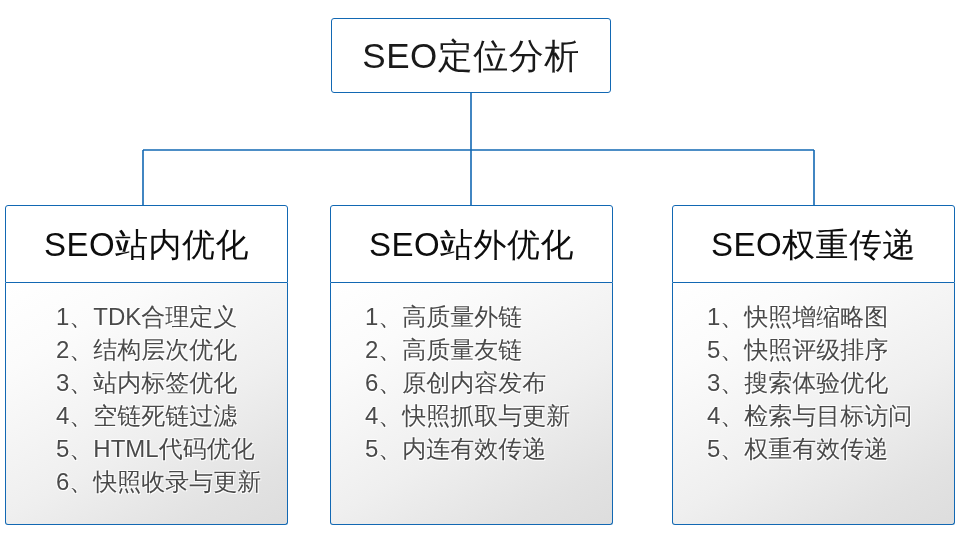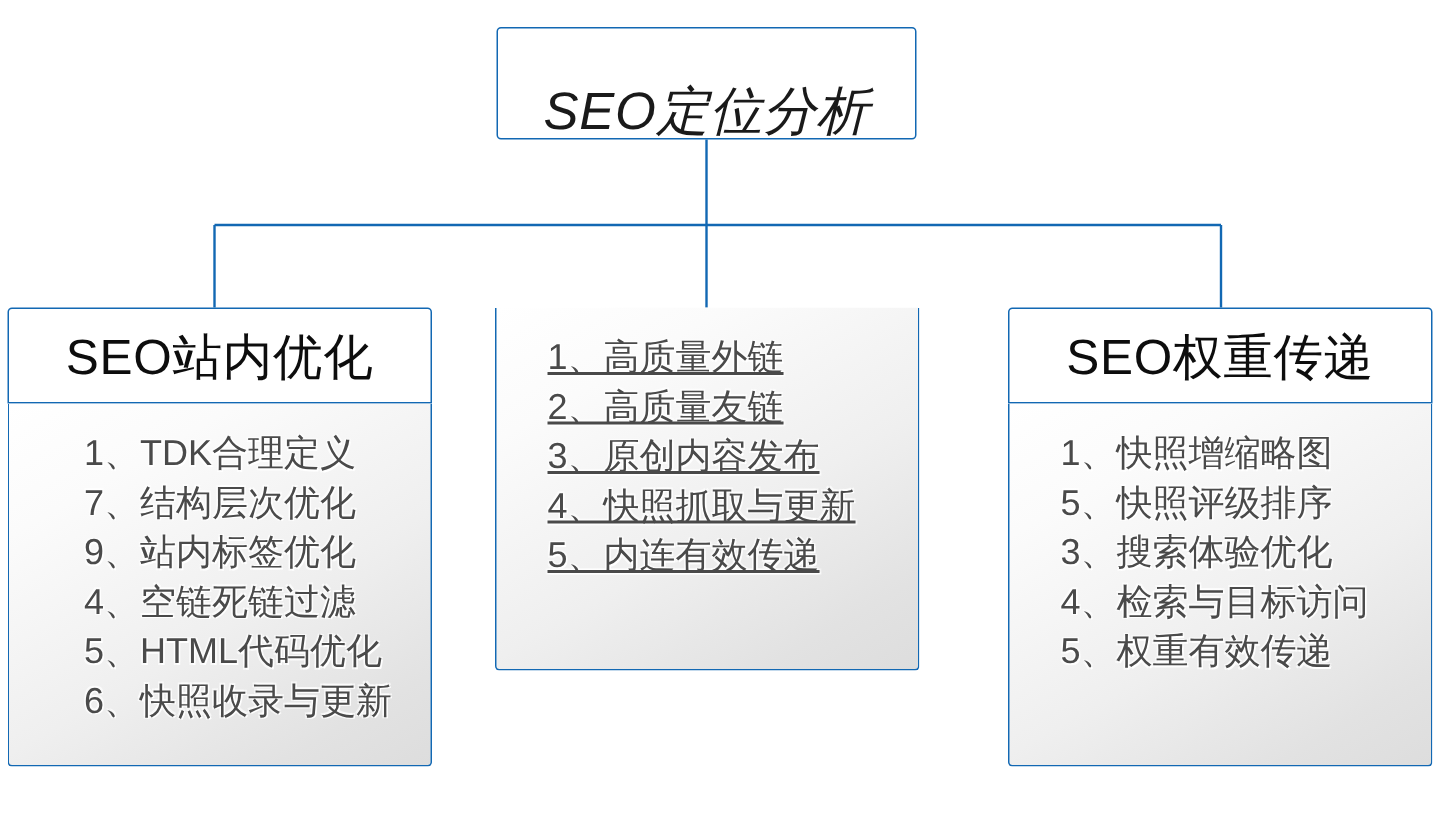--- a/index.html
+++ b/index.html
@@ -32,23 +32,22 @@
     position: absolute;
     left: 331px;
     top: 18px;
     width: 280px;
     height: 75px;
     box-sizing: border-box;
     border: 1.6px solid #1268b3;
     border-radius: 3px;
     background: #ffffff;
     display: flex;
-    align-items: flex-end;
+    align-items: center;
     justify-content: center;
-    font-style: italic;
   }
   .root-label {
     font-size: 35px;
     color: #1a1a1a;
     letter-spacing: 0.5px;
     line-height: 1;
     white-space: nowrap;
   }
 
   
@@ -58,21 +57,21 @@
     width: 283px;
     height: 320px;
   }
   .branch.col0 { left: 5px; }
   .branch.col1 { left: 330px; }
   .branch.col2 { left: 672px; width: 283px; }
 
   .branch-header {
     box-sizing: border-box;
     width: 100%;
-    height: 64px;
+    height: 78px;
     border: 1.6px solid #1268b3;
     border-radius: 3px 3px 0 0;
     background: #ffffff;
     display: flex;
     align-items: center;
     justify-content: center;
   }
   .branch-header-label {
     font-size: 33px;
     color: #0d0d0d;
@@ -100,21 +99,21 @@
     line-height: 33px;
     height: 33px;
     padding-left: 38px;
     white-space: nowrap;
     text-shadow:
        1px 1px 0 rgba(255,255,255,0.95),
       -1px -1px 0 rgba(255,255,255,0.65),
        1px -1px 0 rgba(255,255,255,0.65),
       -1px 1px 0 rgba(255,255,255,0.65);
   }
-  .branch.col1 .branch-item { padding-left: 22px; text-decoration: underline; }
+  .branch.col1 .branch-item { padding-left: 22px; }
   .branch.col2 .branch-item { padding-left: 22px; text-align: center; }
 </style>
 </head>
 <body>
 
 <div id="diagram">
 
   <svg id="connectors" viewBox="0 0 960 550" width="960" height="550" xmlns="http://www.w3.org/2000/svg">
 
     <line x1="471" y1="93" x2="471" y2="150" stroke="#1268b3" stroke-width="1.6"></line>
@@ -131,33 +130,36 @@
   <div class="root-node">
     <span class="root-label">SEO定位分析</span>
   </div>
 
   <div class="branch col0">
     <div class="branch-header">
       <span class="branch-header-label">SEO站内优化</span>
     </div>
     <div class="branch-body">
       <div class="branch-item">1、TDK合理定义</div>
-      <div class="branch-item">7、结构层次优化</div>
-      <div class="branch-item">9、站内标签优化</div>
+      <div class="branch-item">2、结构层次优化</div>
+      <div class="branch-item">3、站内标签优化</div>
       <div class="branch-item">4、空链死链过滤</div>
       <div class="branch-item">5、HTML代码优化</div>
       <div class="branch-item">6、快照收录与更新</div>
     </div>
   </div>
 
   <div class="branch col1">
+    <div class="branch-header">
+      <span class="branch-header-label">SEO站外优化</span>
+    </div>
     <div class="branch-body">
       <div class="branch-item">1、高质量外链</div>
       <div class="branch-item">2、高质量友链</div>
-      <div class="branch-item">3、原创内容发布</div>
+      <div class="branch-item">6、原创内容发布</div>
       <div class="branch-item">4、快照抓取与更新</div>
       <div class="branch-item">5、内连有效传递</div>
     </div>
   </div>
 
   <div class="branch col2">
     <div class="branch-header">
       <span class="branch-header-label">SEO权重传递</span>
     </div>
     <div class="branch-body">

